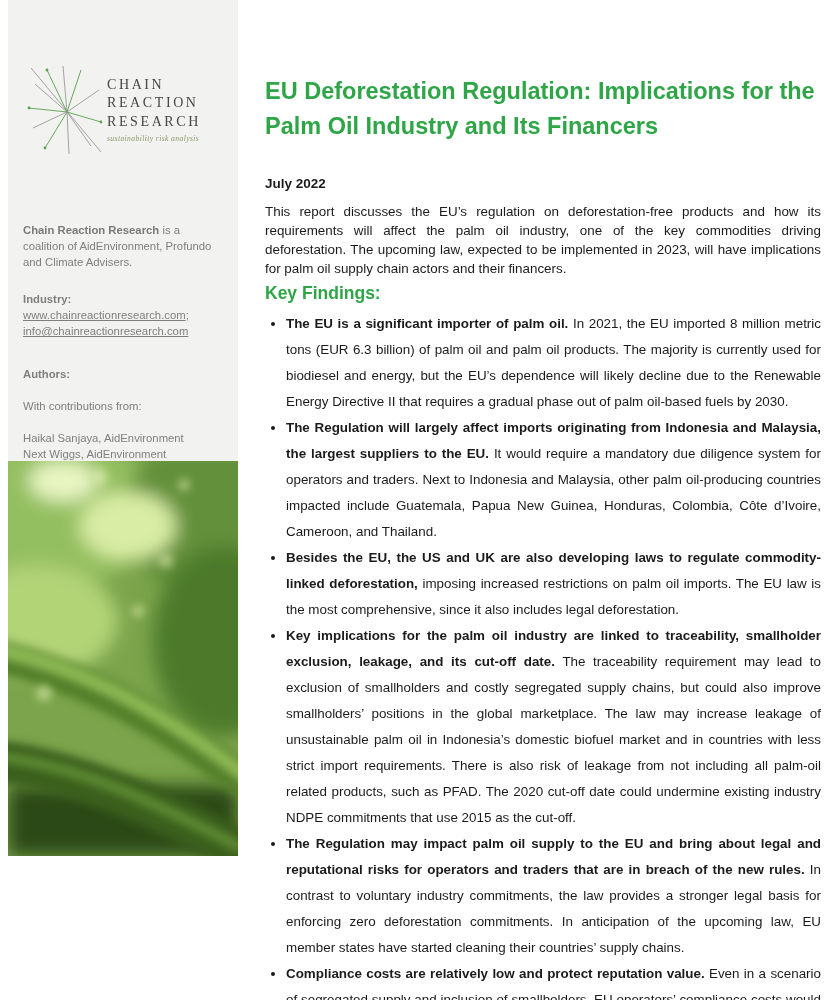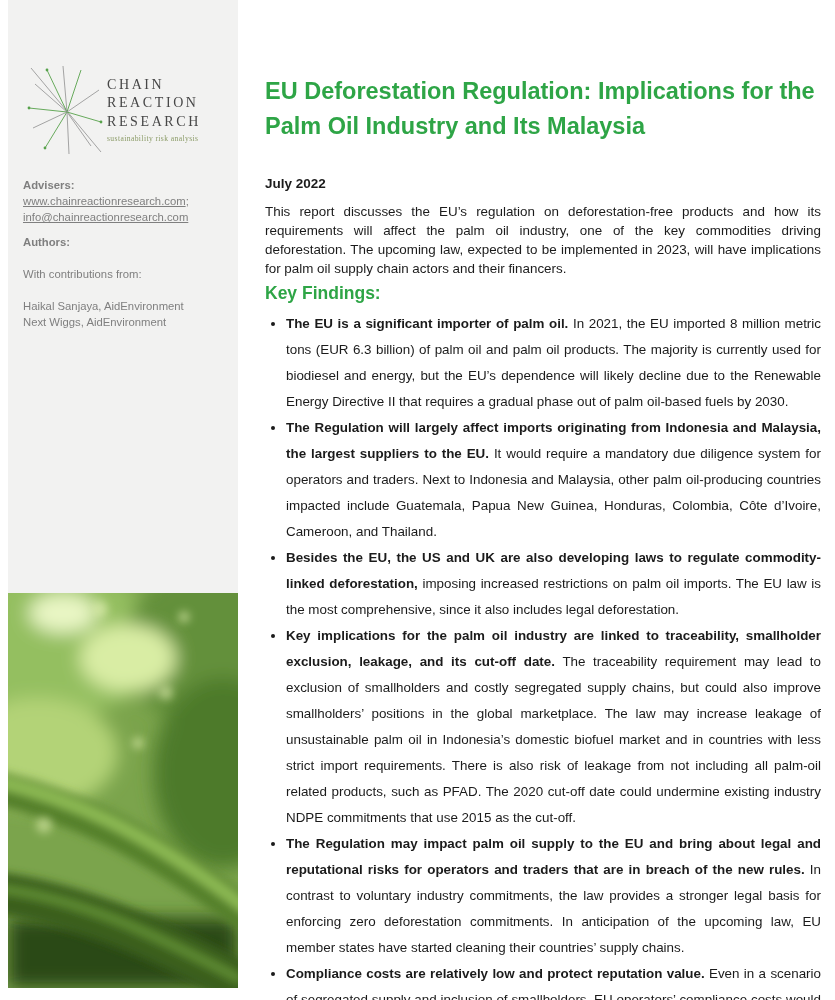--- a/index.html
+++ b/index.html
@@ -1,34 +1,34 @@
 <!DOCTYPE html>
 <html><head>
 <meta charset="utf-8">
 <style>
   * { margin:0; padding:0; box-sizing:border-box; }
   html,body { background:#ffffff; }
   body { font-family:"Liberation Sans", sans-serif; color:#1b1b1b; }
   .page { position:relative; width:835px; height:1000px; background:#ffffff; overflow:hidden; }
 
   
-  .sidebar { position:absolute; left:8px; top:0; width:230px; height:988px; background:#f2f2f1; }
+  .sidebar { position:absolute; left:8px; top:0; width:230px; height:856px; background:#f2f2f1; }
   .sidebar-inner { padding:0 15px; color:#7f7f7f; font-size:11.3px; line-height:1.42; }
 
   .logo { display:flex; align-items:center; margin:64px 0 0 4px; }
   .logo-burst { flex:0 0 auto; }
   .logo-text { font-family:"Liberation Serif", serif; color:#474747; letter-spacing:2.6px; font-size:14px; line-height:1.3; margin-left:2px; }
-  .logo-tagline { font-family:"Liberation Serif", serif; font-size:7.6px; letter-spacing:.4px; color:#8a9a66; margin-top:3px; }
+  .logo-tagline { font-family:"Liberation Serif", serif; font-style:italic; font-size:7.6px; letter-spacing:.4px; color:#8a9a66; margin-top:3px; }
 
   .about { margin-top:66px; }
   .about b { color:#7a7a7a; }
   .side-label { font-weight:bold; margin-top:21px; }
   .side-links { }
   .side-links a { color:#7f7f7f; text-decoration:underline; cursor:pointer; }
-  .authors-label { font-weight:bold; margin-top:9px; }
+  .authors-label { font-weight:bold; margin-top:27px; }
   .author-lines { margin-top:16px; }
   .contrib-label { margin-top:16px; }
   .contrib-lines { margin-top:16px; }
 
   .photo { position:absolute; left:0; bottom:0; width:230px; height:395px; overflow:hidden; }
   .photo svg { display:block; width:100%; height:100%; }
 
   
   .main { position:absolute; left:265px; top:0; width:556px; }
   .title { color:#2ea546; font-size:23.5px; font-weight:bold; line-height:1.5; margin-top:74px; }
@@ -71,22 +71,23 @@
           </g>
         </svg>
         <div class="logo-text">
           <div>CHAIN</div>
           <div>REACTION</div>
           <div>RESEARCH</div>
           <div class="logo-tagline">sustainability risk analysis</div>
         </div>
       </div>
 
+      <p class="about"><b>Chain Reaction Research</b><span> is a coalition of AidEnvironment, Profundo and Climate Advisers.</span></p>
 
-      <p class="side-label">Advisers:</p>
+      <p class="side-label">Industry:</p>
 
       <p class="side-links">
         <a>www.chainreactionresearch.com</a><span>;</span><br>
         <a>info@chainreactionresearch.com</a>
       </p>
 
       <p class="side-label authors-label">Authors:</p>
 
 
       <p class="contrib-label">With contributions from:</p>
@@ -130,21 +131,21 @@
           <circle cx="176" cy="24" r="6"></circle>
           <circle cx="36" cy="232" r="8"></circle>
           <circle cx="130" cy="150" r="6"></circle>
         </g>
       </svg>
     </div>
   </aside>
 
   <main class="main">
 
-    <h1 class="title">EU Deforestation Regulation: Implications for the Palm Oil Industry and Its Malaysia</h1>
+    <h1 class="title">EU Deforestation Regulation: Implications for the Palm Oil Industry and Its Financers</h1>
 
     <p class="date">July 2022</p>
 
     <p class="intro">This report discusses the EU’s regulation on deforestation-free products and how its requirements will affect the palm oil industry, one of the key commodities driving deforestation. The upcoming law, expected to be implemented in 2023, will have implications for palm oil supply chain actors and their financers.</p>
 
     <h2 class="key-findings">Key Findings:</h2>
 
     <ul class="findings">
       <li><span class="b">The EU is a significant importer of palm oil.</span><span> In 2021, the EU imported 8 million metric tons (EUR 6.3 billion) of palm oil and palm oil products. The majority is currently used for biodiesel and energy, but the EU’s dependence will likely decline due to the Renewable Energy Directive II that requires a gradual phase out of palm oil-based fuels by 2030.</span></li>
       <li><span class="b">The Regulation will largely affect imports originating from Indonesia and Malaysia, the largest suppliers to the EU.</span><span> It would require a mandatory due diligence system for operators and traders. Next to Indonesia and Malaysia, other palm oil-producing countries impacted include Guatemala, Papua New Guinea, Honduras, Colombia, Côte d’Ivoire, Cameroon, and Thailand.</span></li>

